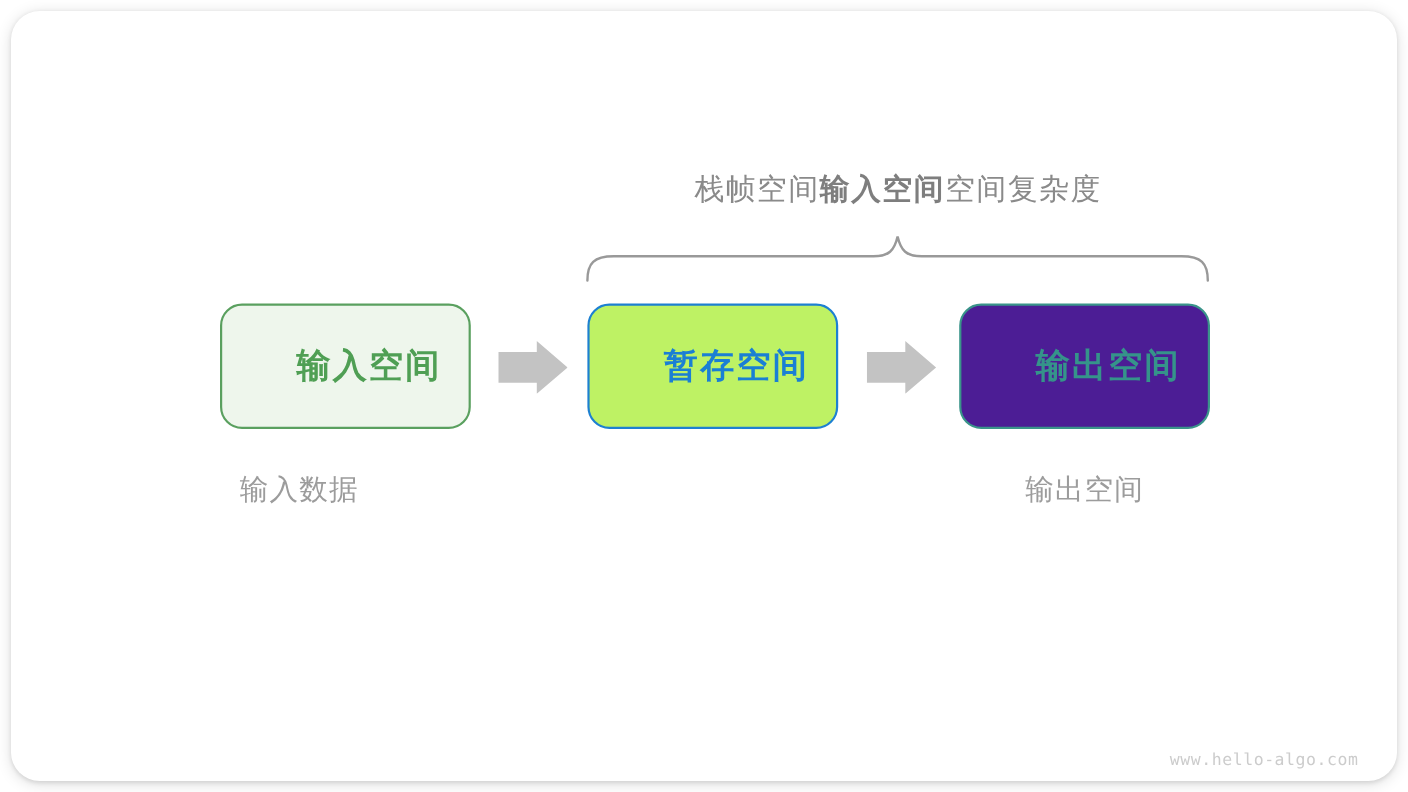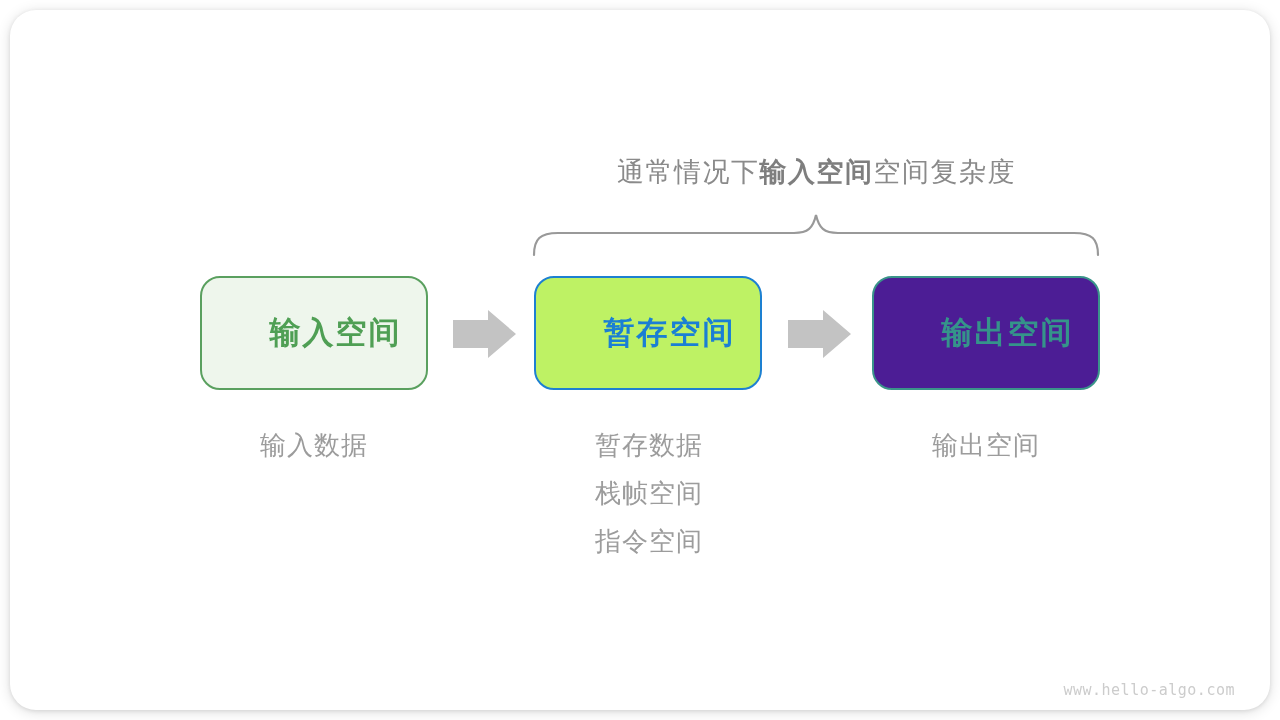--- a/index.html
+++ b/index.html
@@ -53,40 +53,40 @@
   .arrow-2 { left: 778px; }
   .annotation {
     position: absolute;
     top: 411px;
     font-size: 26px;
     line-height: 48px;
     letter-spacing: 1px;
     color: #9c9c9c;
     white-space: nowrap;
   }
-  .ann-input  { left: 190px; width: 228px; text-align: center; }
+  .ann-input  { left: 208px; width: 228px; }
   .ann-temp   { left: 585px; text-align: left; }
   .ann-output { left: 862px; width: 228px; text-align: center; }
   .watermark {
     position: absolute;
     top: 671px; right: 35px;
     font-family: "DejaVu Sans Mono", "Liberation Mono", monospace;
     font-size: 15px;
     letter-spacing: 0.5px;
     color: #cccccc;
     margin-left: 33px;
   }
 </style>
 </head>
 <body>
 
 <div class="card">
 
   <div class="scope-title">
-    <span>通常情况下</span><span class="em">输入空间</span><span>空间复杂度</span>
+    <span>栈帧空间</span><span class="em">输入空间</span><span>空间复杂度</span>
   </div>
 
   <svg class="brace" viewBox="0 0 568 46" fill="none" xmlns="http://www.w3.org/2000/svg">
     <path d="M 2 44 C 2 28 8 22 26 22 L 262 22 C 276 22 281 17 284 4 C 287 17 292 22 306 22 L 542 22 C 560 22 566 28 566 44" stroke="#999999" stroke-width="2.2" stroke-linecap="round" fill="none"></path>
   </svg>
 
   <div class="node node-input">
     <span>输入空间</span>
   </div>
 
@@ -103,25 +103,20 @@
   </svg>
 
   <div class="node node-output">
     <span>输出空间</span>
   </div>
 
   <div class="annotation ann-input">
     <div>输入数据</div>
   </div>
 
-  <div class="annotation ann-temp">
-    <div>暂存数据</div>
-    <div>栈帧空间</div>
-    <div>指令空间</div>
-  </div>
 
   <div class="annotation ann-output">
     <div>输出空间</div>
   </div>
 
   <div class="watermark">www.hello-algo.com</div>
 
 </div>
 
 </body></html>

